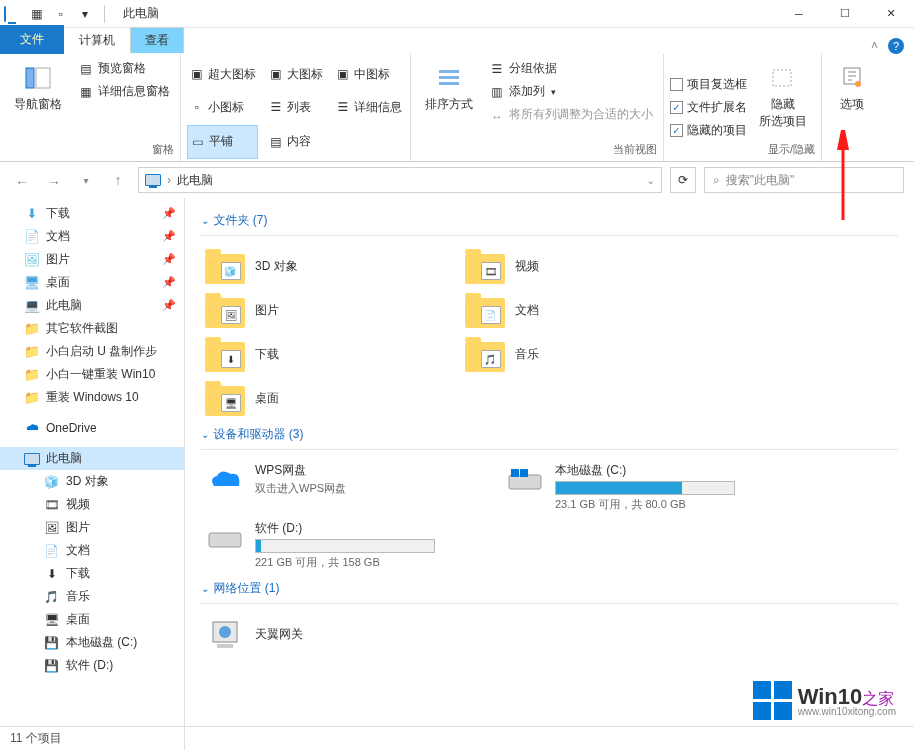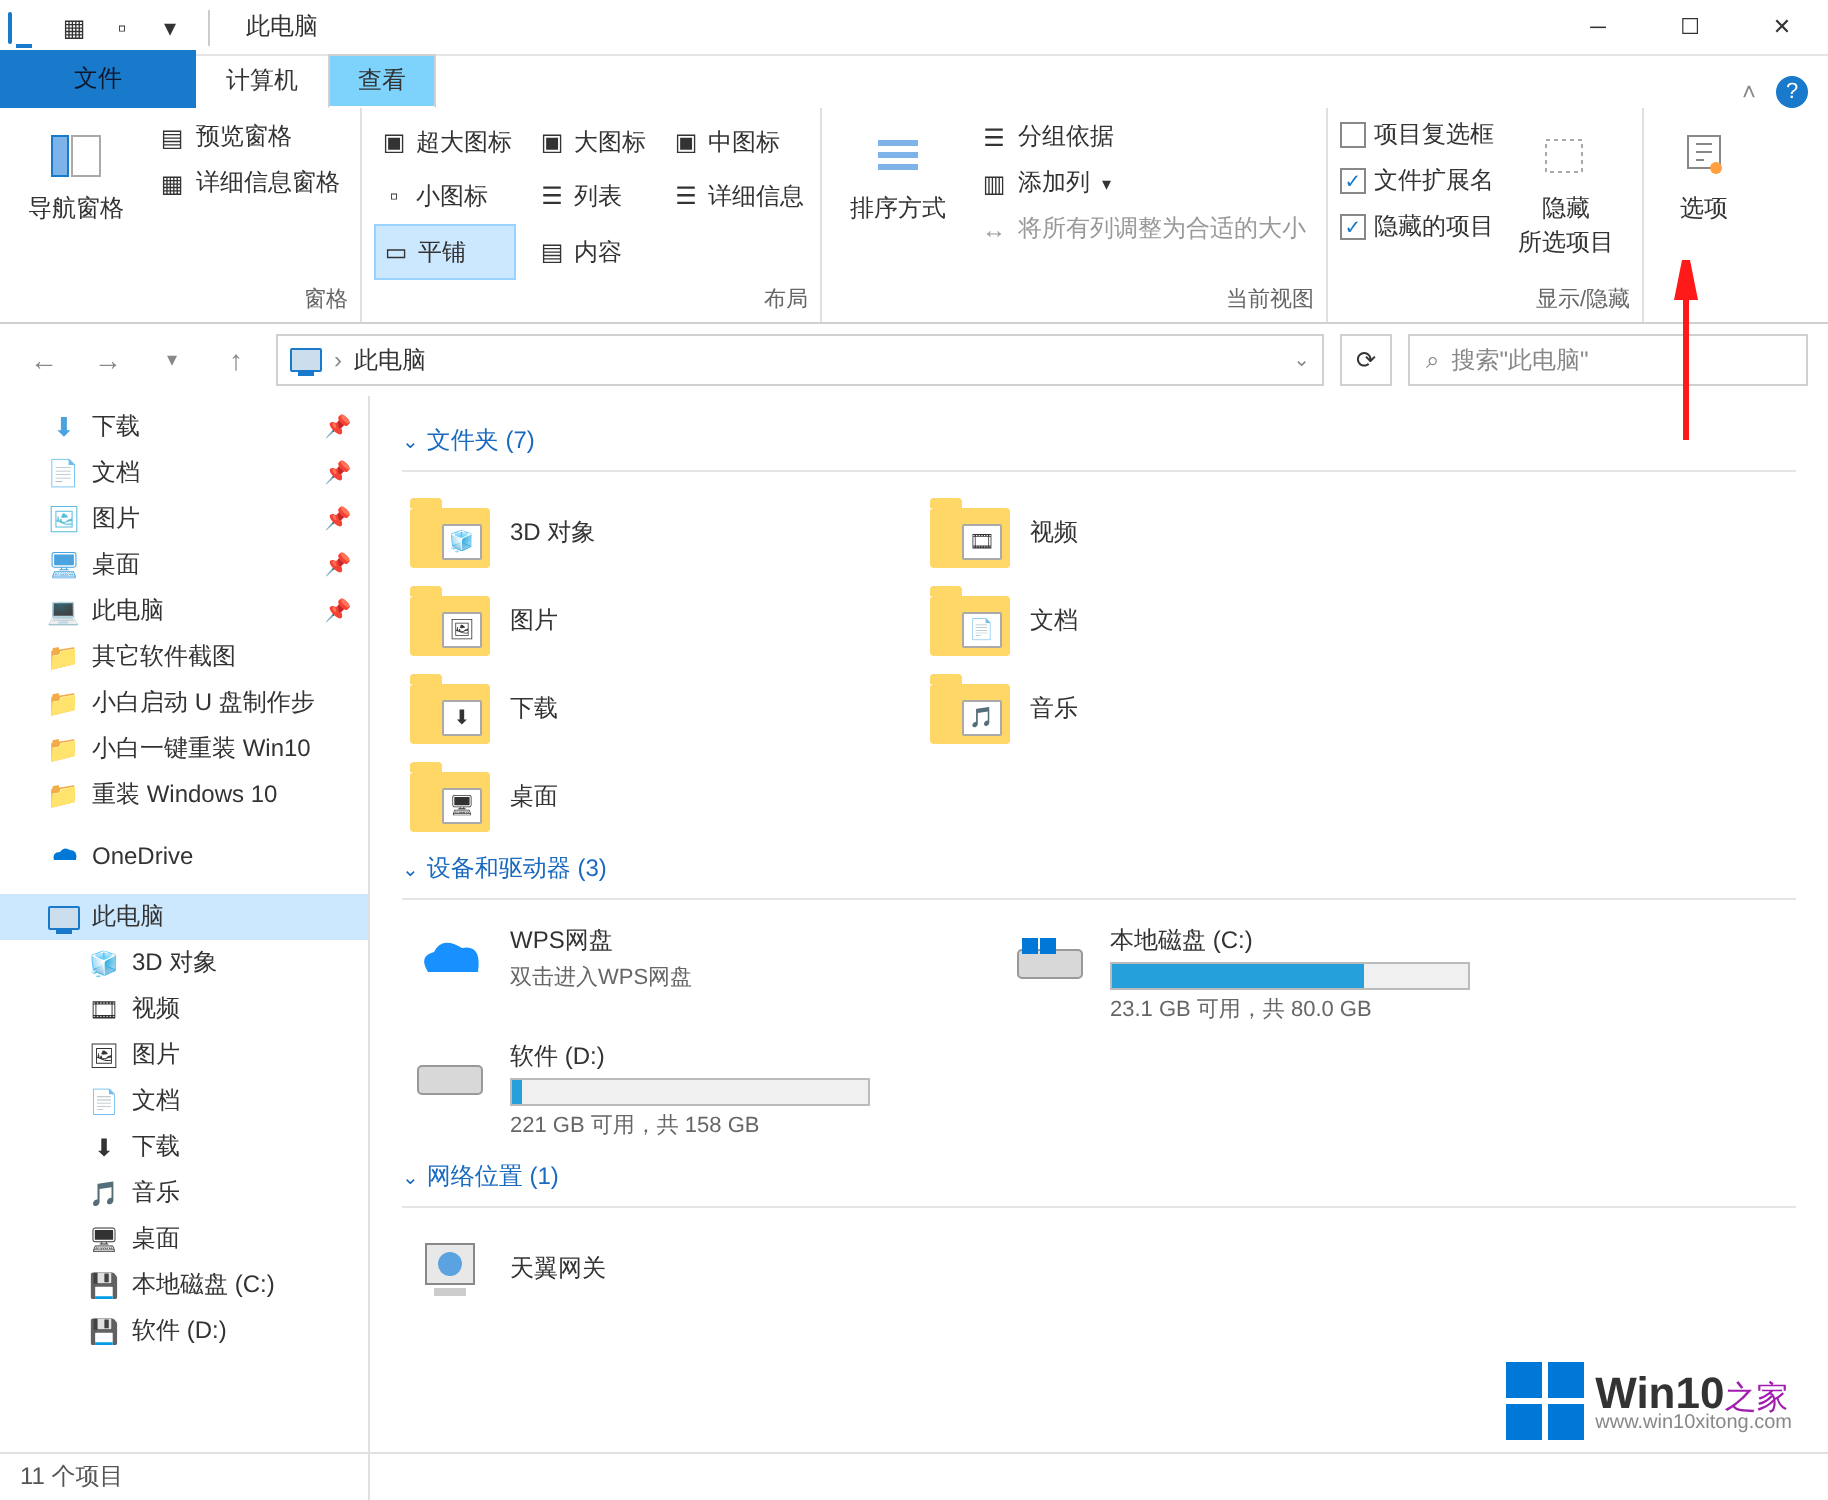--- a/index.html
+++ b/index.html
@@ -11,21 +11,21 @@
 .titlebar-icon { width: 18px; height: 14px; }
 .qat { display: flex; gap: 2px; }
 .qat-btn { width: 22px; height: 22px; display: flex; align-items: center; justify-content: center; }
 .titlebar-title { margin-left: 10px; font-size: 12px; }
 .titlebar-controls { margin-left: auto; display: flex; }
 .win-btn { width: 46px; height: 28px; display: flex; align-items: center; justify-content: center; font-size: 11px; }
 
 
 .tabs { height: 26px; display: flex; align-items: flex-end; background: #fff; position: relative; }
 .tab { padding: 4px 14px; font-size: 12px; border: 1px solid transparent; position: relative; }
-.tab-file { background: #1979ca; color: #0f172a; padding: 5px 36px; }
+.tab-file { background: #1979ca; color: #fef9c3; padding: 5px 19px; }
 .tab-active { background: #7dd3fc; border: 1px solid #d0d0d0; border-bottom-color: #fff; z-index: 2; }
 .tabs-right { margin-left: auto; display: flex; align-items: center; gap: 10px; padding-right: 10px; }
 .help-circle { width: 16px; height: 16px; border-radius: 50%; background: #1979ca; color: #fff; font-size: 11px; display: flex; align-items: center; justify-content: center; }
 
 
 .ribbon { height: 108px; display: flex; border-bottom: 1px solid #d0d0d0; background: #fff; }
 .ribbon-group { border-right: 1px solid #e0e0e0; padding: 4px 6px 2px 6px; display: flex; flex-direction: column; }
 .ribbon-group-content { flex: 1; display: flex; gap: 4px; }
 .ribbon-group-label { text-align: right; font-size: 11px; color: #666; padding: 2px 0; }
 .rbtn { display: flex; align-items: center; gap: 4px; padding: 2px 4px; font-size: 12px; white-space: nowrap; }
@@ -178,21 +178,20 @@
         <div class="layout-item sel">
             <span class="ricon">▭</span>
             <span>平铺</span>
           </div>
         <div class="layout-item">
             <span class="ricon">▤</span>
             <span>内容</span>
           </div>
       </div>
     </div>
-    <div class="ribbon-group-label">布局</div>
   </div>
 
   <div class="ribbon-group">
     <div class="ribbon-group-content">
       <div class="rbtn rbtn-lg">
         <span class="ricon">
           <svg width="28" height="28">
               <rect x="4" y="6" width="20" height="3" fill="#7db3e8"></rect>
               <rect x="4" y="12" width="20" height="3" fill="#7db3e8"></rect>
               <rect x="4" y="18" width="20" height="3" fill="#7db3e8"></rect>
@@ -214,21 +213,21 @@
             <span class="ricon">↔</span>
             <span>将所有列调整为合适的大小</span>
           </div>
       </div>
     </div>
     <div class="ribbon-group-label">当前视图</div>
   </div>
 
   <div class="ribbon-group">
     <div class="ribbon-group-content">
-      <div class="rcol" style="justify-content:flex-start;gap:4px;">
+      <div class="rcol" style="justify-content:flex-end;gap:4px;">
         <div class="checkbox-row">
             <span class="cb"></span>
             <span>项目复选框</span>
           </div>
         <div class="checkbox-row">
             <span class="cb">✓</span>
             <span>文件扩展名</span>
           </div>
         <div class="checkbox-row">
             <span class="cb">✓</span>

